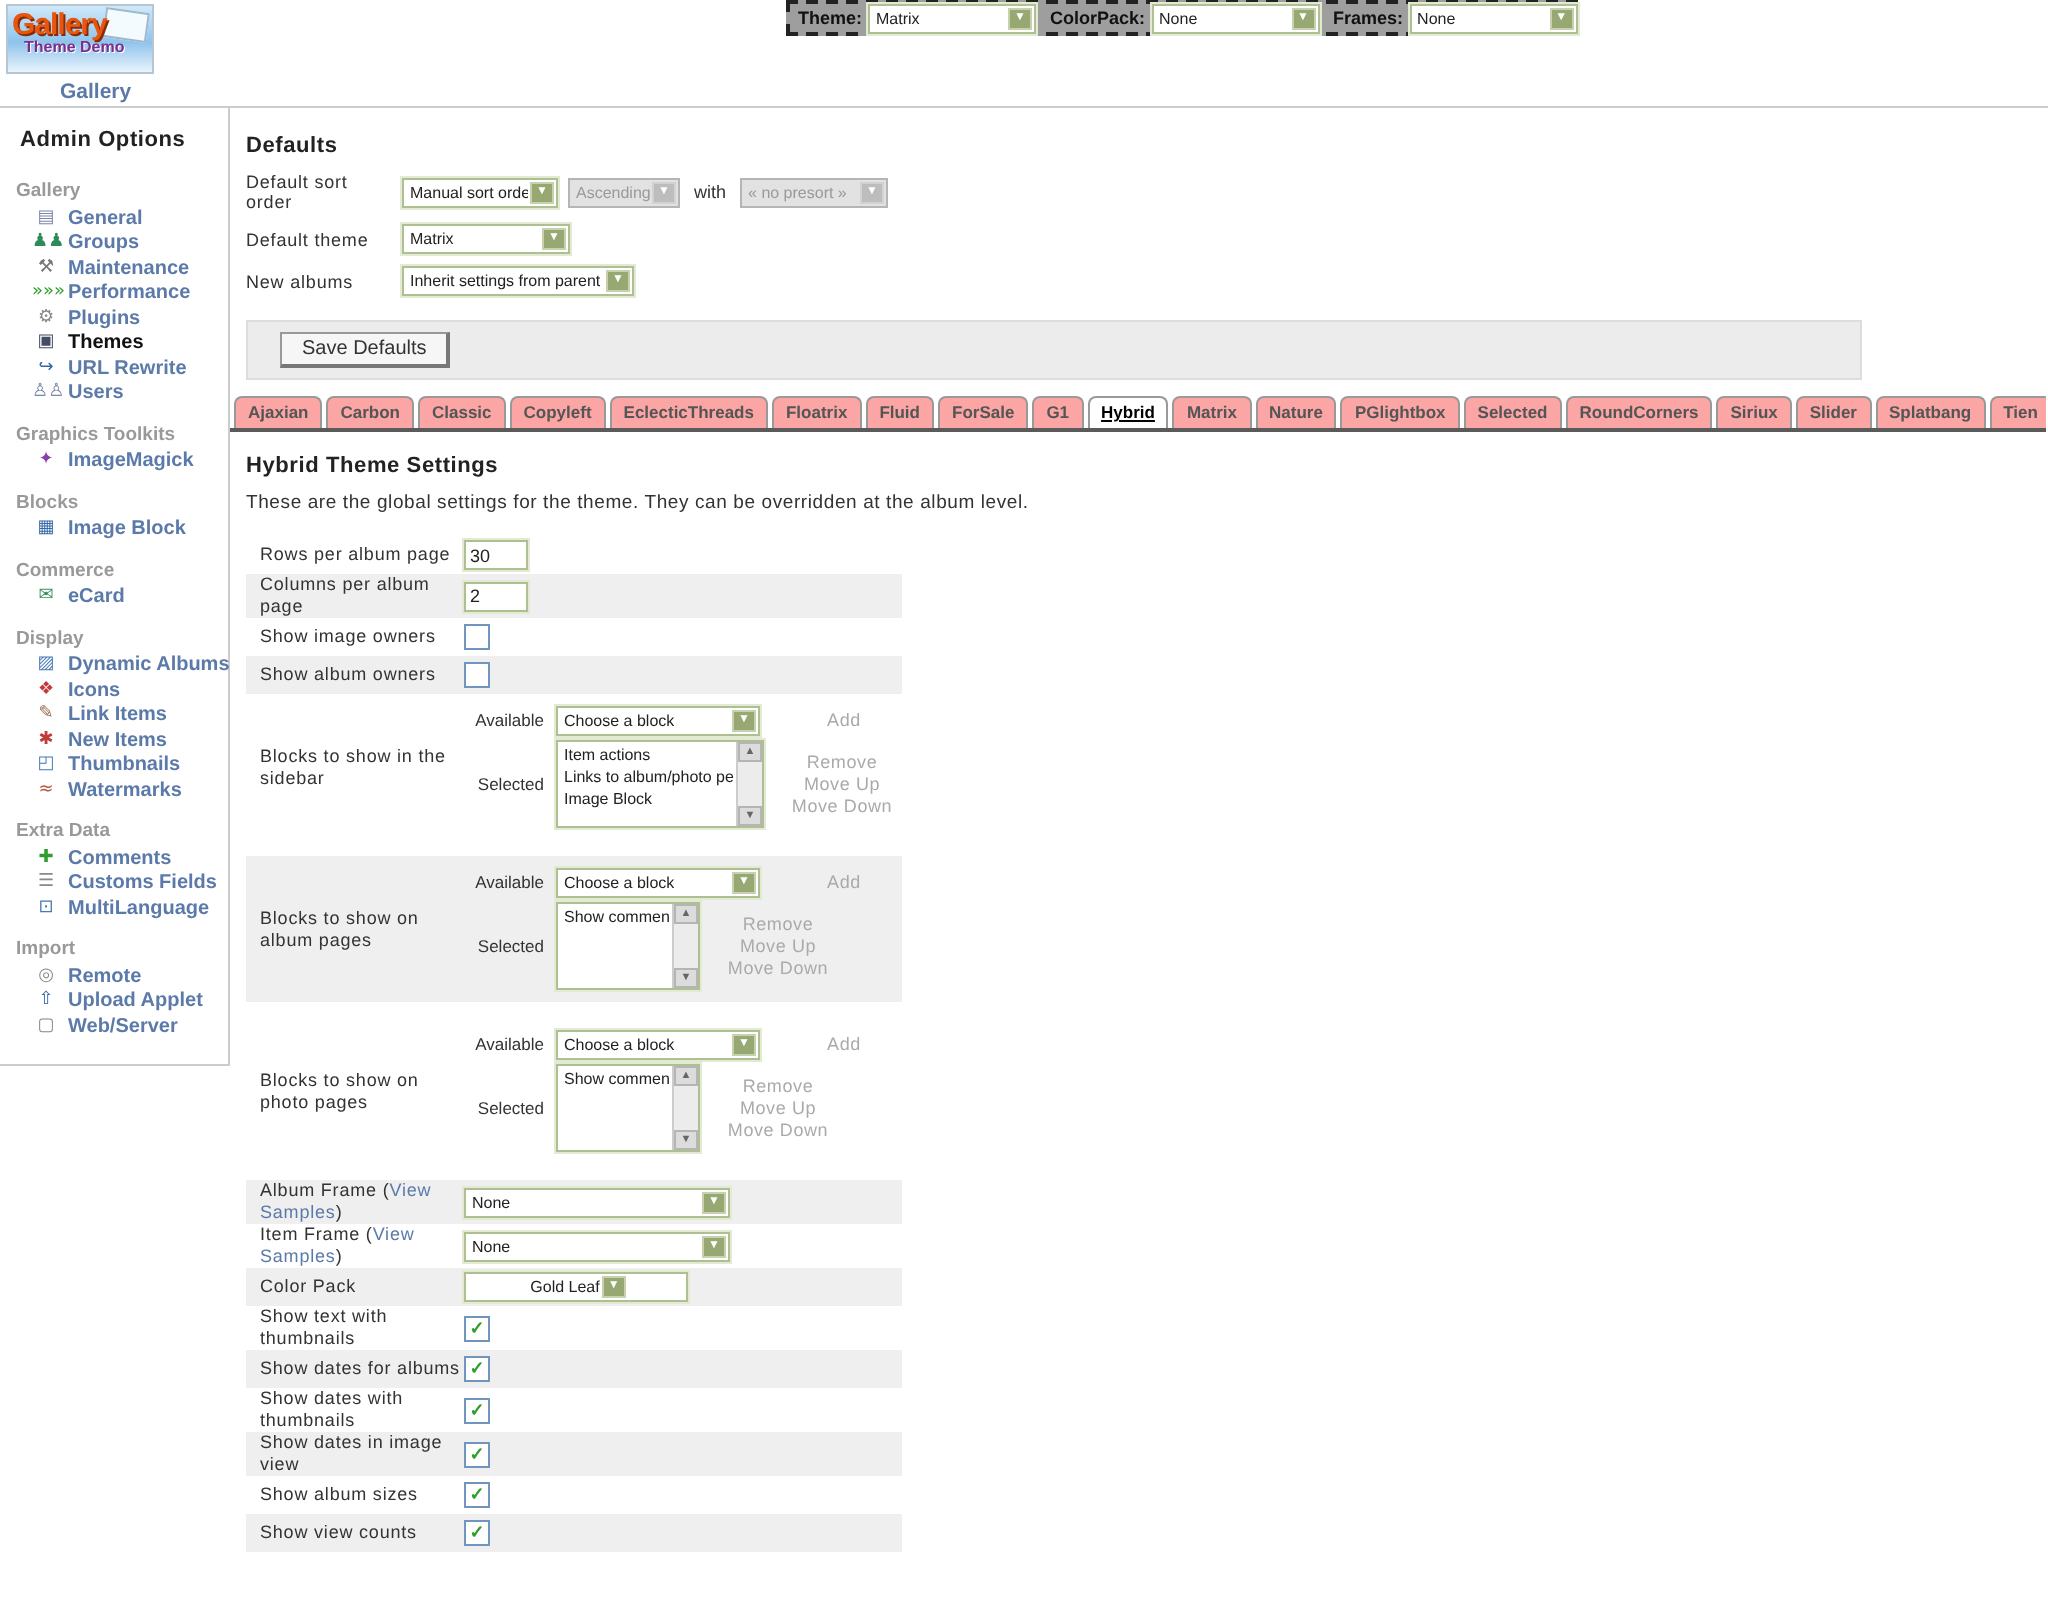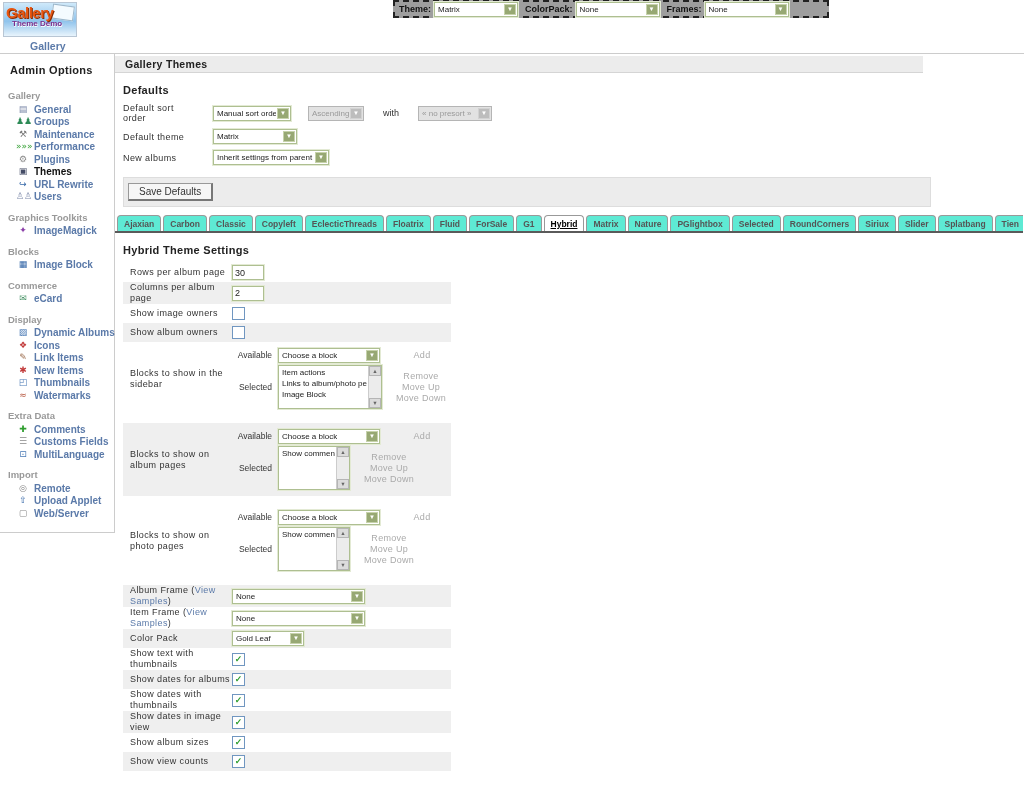--- a/index.html
+++ b/index.html
@@ -10,39 +10,39 @@
   
   .header{position:relative;height:53px;border-bottom:1px solid #ccc;}
   .logo{position:absolute;left:3px;top:2px;width:72px;height:33px;border:1px solid #b8c6d4;
         background:linear-gradient(180deg,#cfe9fa 0%,#8fc3ec 55%,#e8f4fc 100%);overflow:hidden;cursor:pointer;}
   .logo-word{position:absolute;left:2px;top:1px;font-size:15px;font-weight:bold;color:#e8550f;
              text-shadow:1px 1px 0 #8a2b00;letter-spacing:-0.5px;}
   .logo-sub{position:absolute;left:8px;top:16px;font-size:8px;font-weight:bold;color:#7b2d8b;
             text-shadow:0.5px 0.5px 0 #fff;}
   .logo-photo{position:absolute;right:2px;top:2px;width:20px;height:13px;background:#f4fbff;
               border:1px solid #9db8cc;transform:rotate(8deg);}
-  .theme-bar{position:absolute;left:393px;top:0;width:436px;height:18px;box-sizing:border-box;
+  .theme-bar{position:absolute;left:393px;top:0;width:396px;height:18px;box-sizing:border-box;
              background:#9e9e9e;border:2px dashed #222;display:flex;align-items:center;gap:7px;padding:4px 4px;}
   .tb-group{display:flex;align-items:center;gap:3px;}
   .tb-label{font-size:9px;font-weight:bold;color:#111;}
   .breadcrumb{position:absolute;left:30px;top:40px;font-size:10.5px;font-weight:bold;color:#5b7aa9;cursor:pointer;}
   .userlinks{position:absolute;right:232px;top:40px;display:flex;gap:16px;}
   .userlinks .ulink{font-size:10px;font-weight:bold;color:#5b7aa9;cursor:pointer;}
 
   
   .gsel{display:inline-flex;align-items:center;justify-content:space-between;box-sizing:border-box;
         height:15px;background:#fff;border:1px solid #aebf91;box-shadow:0 0 0 1px #e3ead4;padding-left:3px;}
   .gsel-t{font-size:8px;color:#222;white-space:nowrap;overflow:hidden;}
   .gsel-a{width:12px;height:11px;margin:0 1px;background:#97a873;border:1px solid #c6d2ab;box-sizing:border-box;
           color:#fff;font-size:6px;line-height:9px;text-align:center;flex-shrink:0;}
   .gsel.disabled{background:#e2e2e2;border-color:#b5b5b5;box-shadow:none;}
   .gsel.disabled .gsel-t{color:#999;}
   .gsel.disabled .gsel-a{background:#bdbdbd;border-color:#d2d2d2;}
   .w56{width:56px;}.w74{width:74px;}.w78{width:78px;}.w84{width:84px;}
-  .w88{width:72px;}.w102{width:102px;}.w116{width:116px;}.w133{width:133px;}
+  .w88{width:112px;justify-content:center;}.w102{width:102px;}.w116{width:116px;}.w133{width:133px;}
 
   
   .content-row{display:flex;align-items:flex-start;}
   .sidebar{width:115px;box-sizing:border-box;min-height:392px;border-right:1px solid #ccc;
            border-bottom:1px solid #ccc;padding:6px 0 12px 0;flex-shrink:0;}
   .side-title{font-size:11px;font-weight:bold;color:#222;padding:4px 0 6px 10px;letter-spacing:0.3px;}
   .side-entry{display:flex;align-items:center;gap:4px;padding:0 0 1px 16px;cursor:pointer;}
   .side-entry .icon{width:14px;text-align:center;font-size:9px;line-height:11px;flex-shrink:0;
                     font-family:"DejaVu Sans",sans-serif;}
   .side-entry .lbl{font-size:10px;font-weight:bold;color:#5b7aa9;white-space:nowrap;line-height:11.5px;}
@@ -52,33 +52,33 @@
 
   .main{flex:1;padding-top:2px;}
   .page-title-bar{width:808px;height:17px;box-sizing:border-box;background:#ececec;border-bottom:1px solid #d5d5d5;
                   font-size:10.5px;font-weight:bold;color:#222;line-height:16px;padding-left:10px;letter-spacing:0.3px;}
 
   .padded{padding:7px 0 0 8px;}
   .sec-heading{font-size:11px;font-weight:bold;color:#222;margin:4px 0 7px;letter-spacing:0.3px;}
   .sec-desc{font-size:9.5px;color:#333;margin:0 0 11px;letter-spacing:0.3px;}
 
   
-  .def-row{display:flex;align-items:center;margin-bottom:6px;gap:17px;}
+  .def-row{display:flex;align-items:center;margin-bottom:6px;gap:5px;}
   .def-label{width:73px;font-size:9px;color:#333;letter-spacing:0.4px;flex-shrink:0;}
   .with-label{font-size:9px;color:#333;margin:0 2px;}
   .save-band{margin-top:12px;width:808px;box-sizing:border-box;background:#ececec;border:1px solid #ddd;
-             padding:5px 4px;display:flex;gap:10px;}
+             padding:5px 16px;display:flex;gap:10px;}
   .gbutton{display:inline-block;background:#f6f6f6;border:1px solid #999;border-right:2px solid #777;
            border-bottom:2px solid #777;padding:2px 10px;font-size:10px;color:#333;cursor:pointer;
            font-family:"Liberation Sans",sans-serif;}
 
   
   .tabs{display:flex;gap:2px;align-items:flex-end;margin-top:8px;width:908px;box-sizing:border-box;
         border-bottom:2px solid #5a5a5a;overflow:hidden;padding-left:2px;}
-  .tab{background:#5eead4;border:1px solid #999;border-bottom:none;border-radius:4px 4px 0 0;
+  .tab{background:#fca5a5;border:1px solid #999;border-bottom:none;border-radius:4px 4px 0 0;
        padding:2px 6px;white-space:nowrap;cursor:pointer;}
   .tab span{font-size:8.5px;font-weight:bold;color:#555;}
   .tab.active{background:#fff;margin-bottom:-2px;border-bottom:2px solid #fff;}
   .tab.active span{color:#000;text-decoration:underline;}
 
   
   .settings-table{width:328px;margin-top:4px;}
   .srow{display:flex;align-items:center;min-height:19px;padding-left:7px;box-sizing:border-box;}
   .srow:nth-child(even){background:#efefef;}
   .rlabel{width:102px;font-size:9px;color:#333;letter-spacing:0.4px;flex-shrink:0;line-height:11px;}
@@ -278,21 +278,20 @@
           <span class="lbl">Upload Applet</span>
         </div>
           <div class="side-entry">
           <span class="icon" style="color: rgb(138, 138, 138);">▢</span>
           <span class="lbl">Web/Server</span>
         </div>
         </div>
     </div>
 
     <div class="main">
-      <div class="page-title-bar">Gallery Themes</div>
 
       <div class="padded">
         <div class="sec-heading">Defaults</div>
 
         <div class="def-row">
           <span class="def-label">Default sort order</span>
           <span class="gsel w78">
             <span class="gsel-t">Manual sort order</span>
             <span class="gsel-a">▼</span>
           </span>
@@ -346,20 +345,21 @@
           <div class="tab"><span>Selected</span></div>
           <div class="tab"><span>RoundCorners</span></div>
           <div class="tab"><span>Siriux</span></div>
           <div class="tab"><span>Slider</span></div>
           <div class="tab"><span>Splatbang</span></div>
           <div class="tab"><span>Tien</span></div>
         </div>
 
       <div class="padded">
         <div class="sec-heading">Hybrid Theme Settings</div>
+        <div class="sec-desc">These are the global settings for the theme. They can be overridden at the album level.</div>
 
         <div class="settings-table">
 
           <div class="srow">
             <span class="rlabel">Rows per album page</span>
             <input class="binput" value="30" style="">
           </div>
 
           <div class="srow">
             <span class="rlabel">Columns per album page</span>

